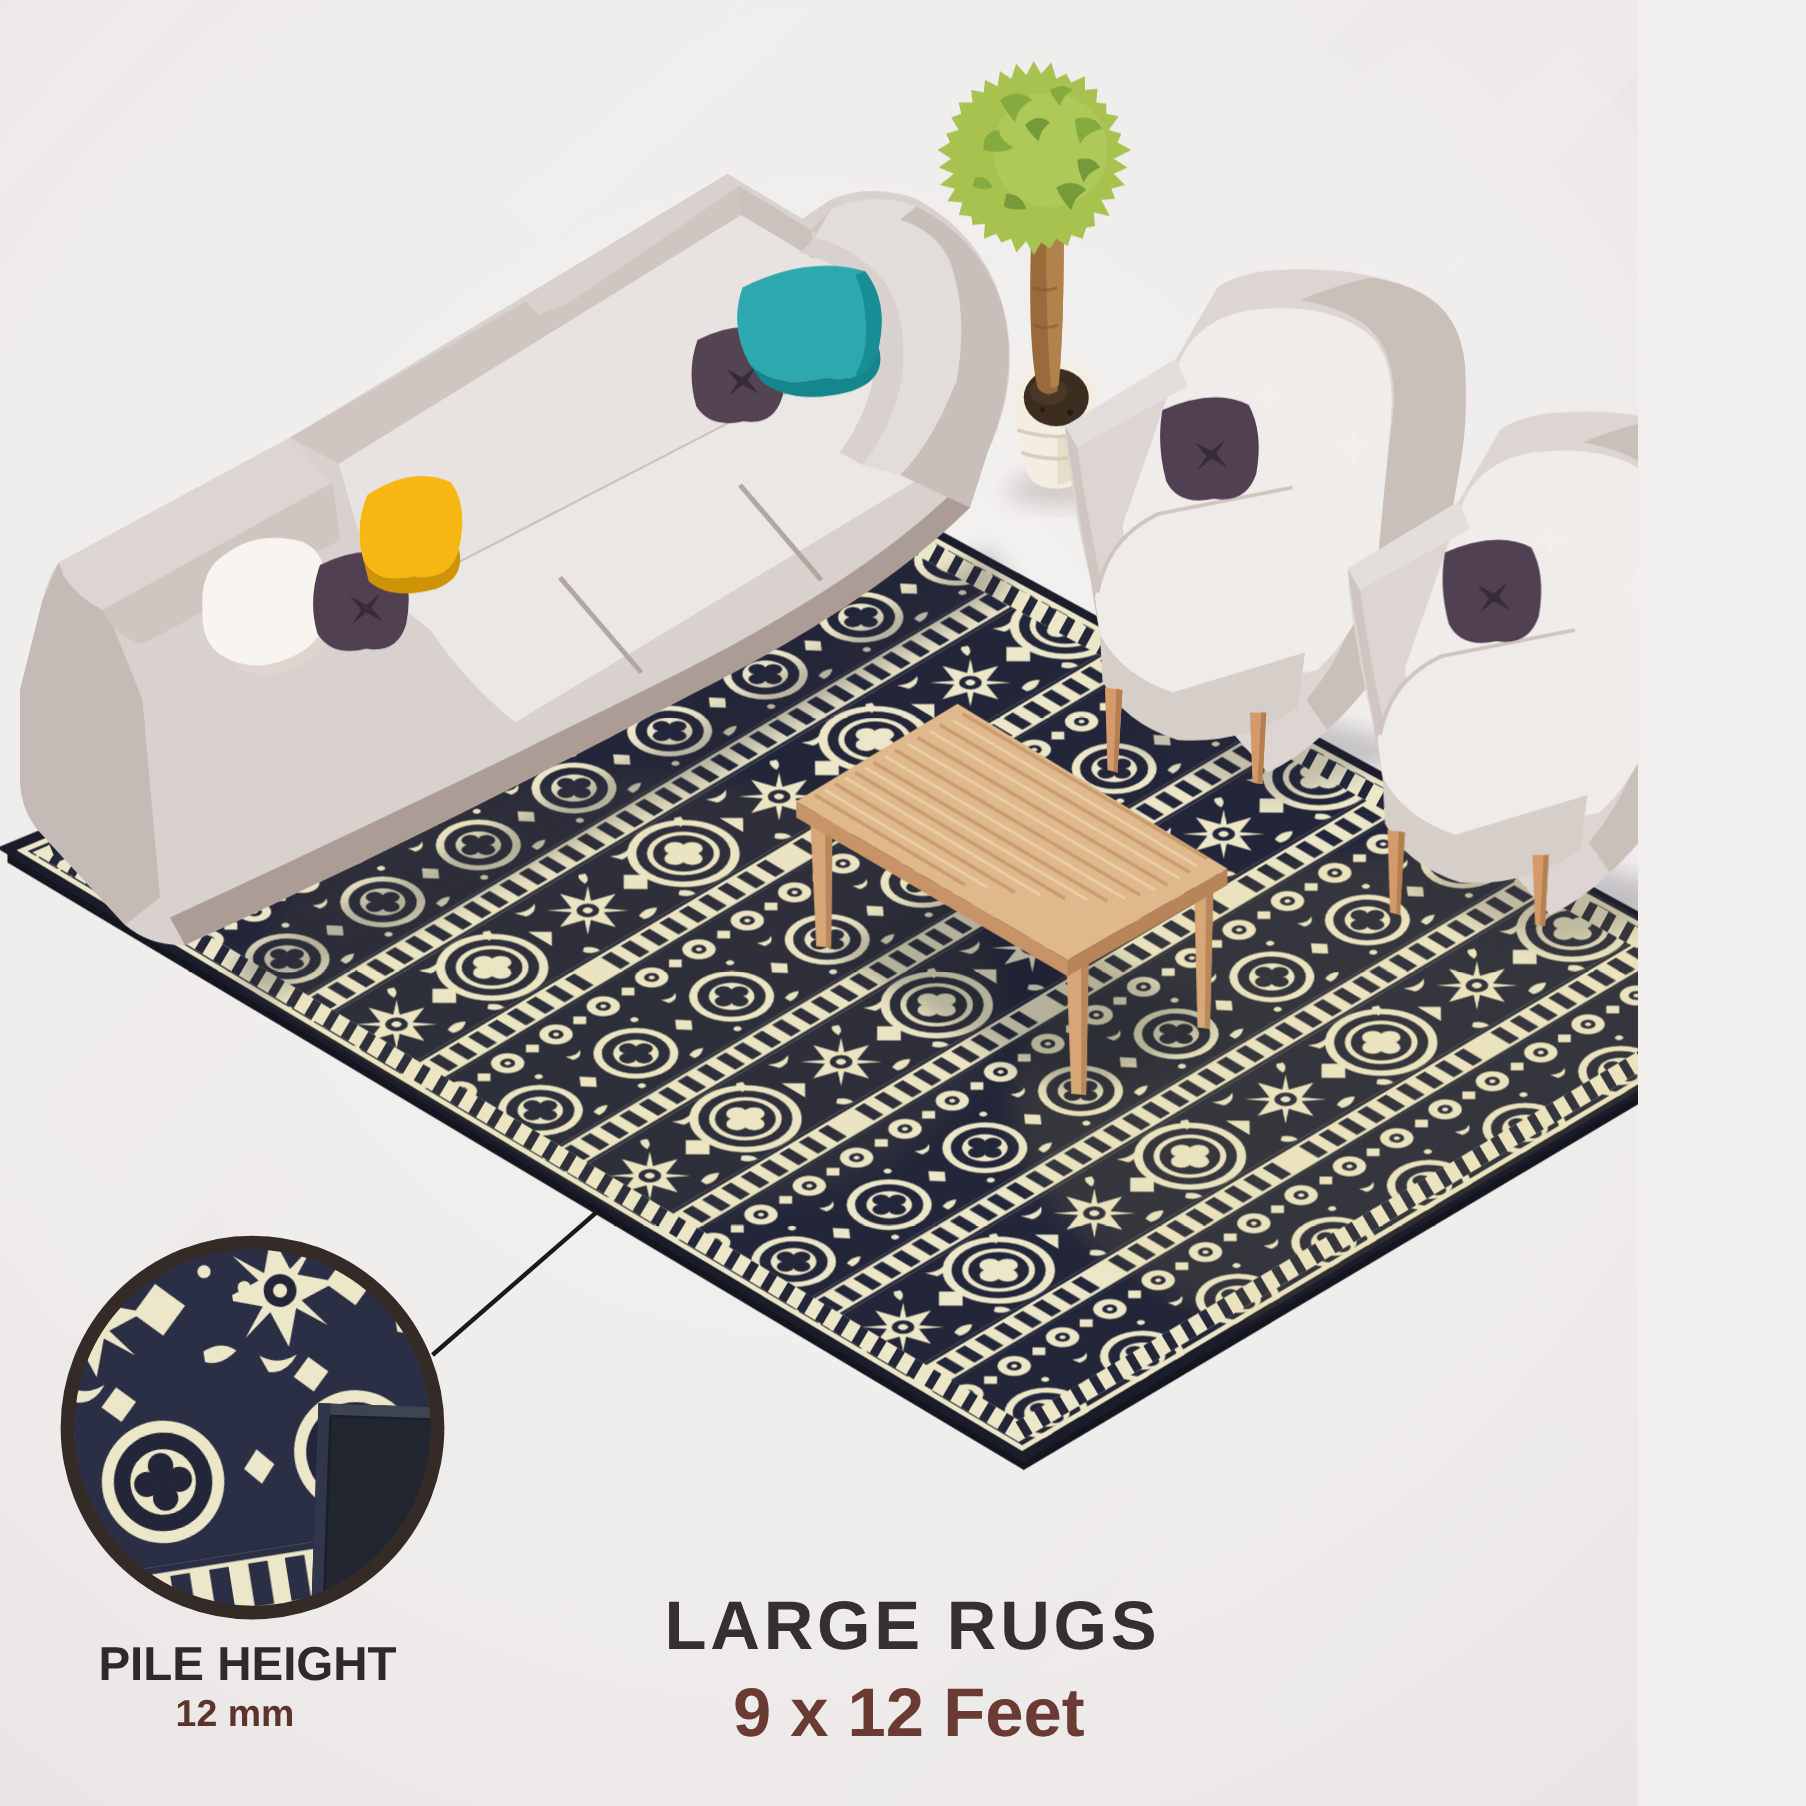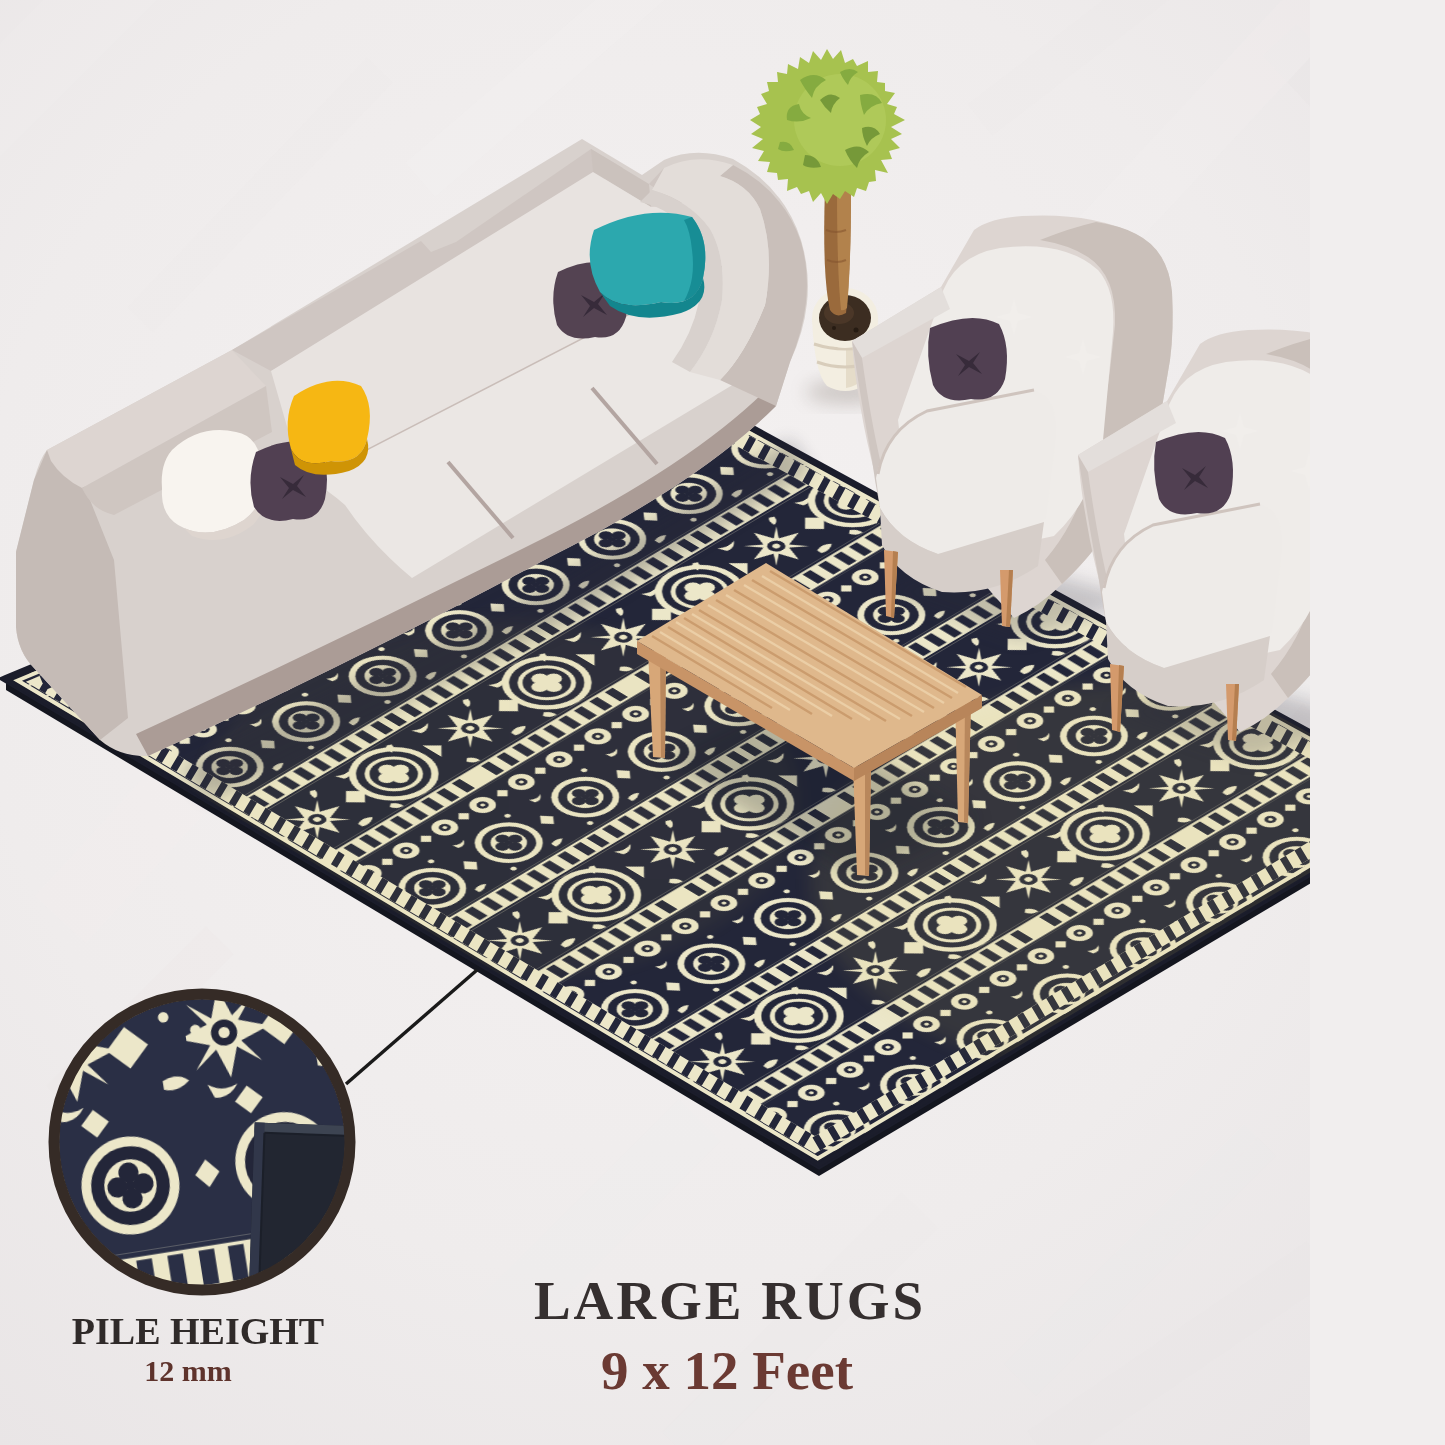--- a/index.html
+++ b/index.html
@@ -1,17 +1,17 @@
 <!DOCTYPE html>
 <html><head>
 <meta charset="utf-8">
 <style>
   html,body{margin:0;padding:0;background:#f1eeee;}
   #stage{position:relative;width:1310px;height:1445px;overflow:hidden;
-    font-family:Liberation Serif, serif;}
+    font-family:Liberation Sans, sans-serif;}
   svg{display:block}
 </style>
 </head>
 <body>
 <div id="stage">
 <svg width="1445" height="1445" viewBox="0 0 1445 1445">
 <defs>
   <filter id="soft" x="-40%" y="-40%" width="180%" height="180%">
     <feGaussianBlur stdDeviation="9"></feGaussianBlur>
   </filter>

